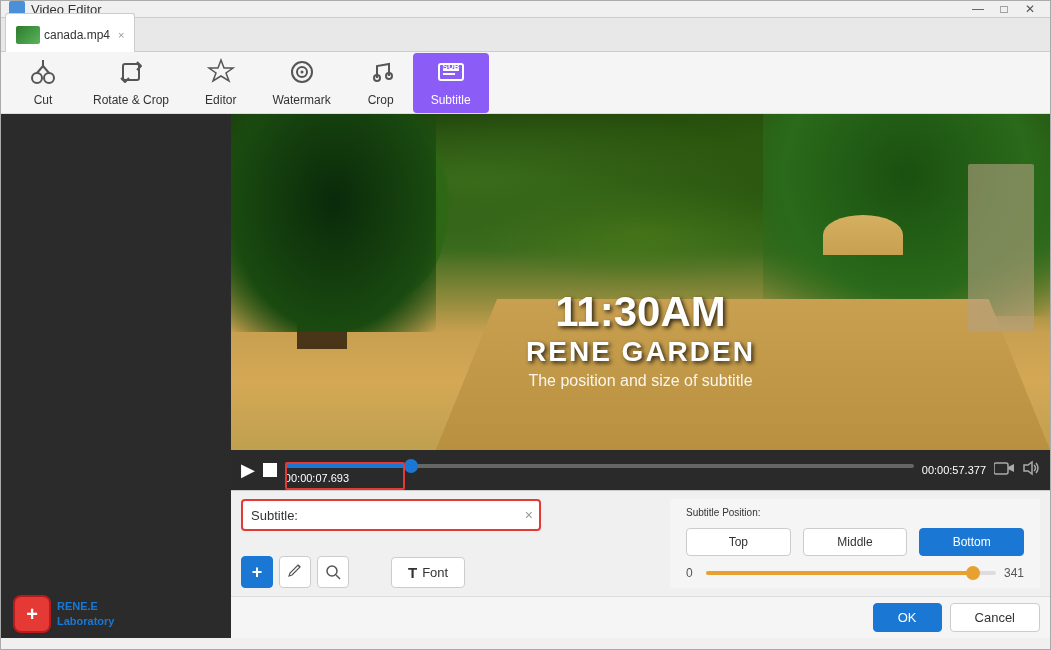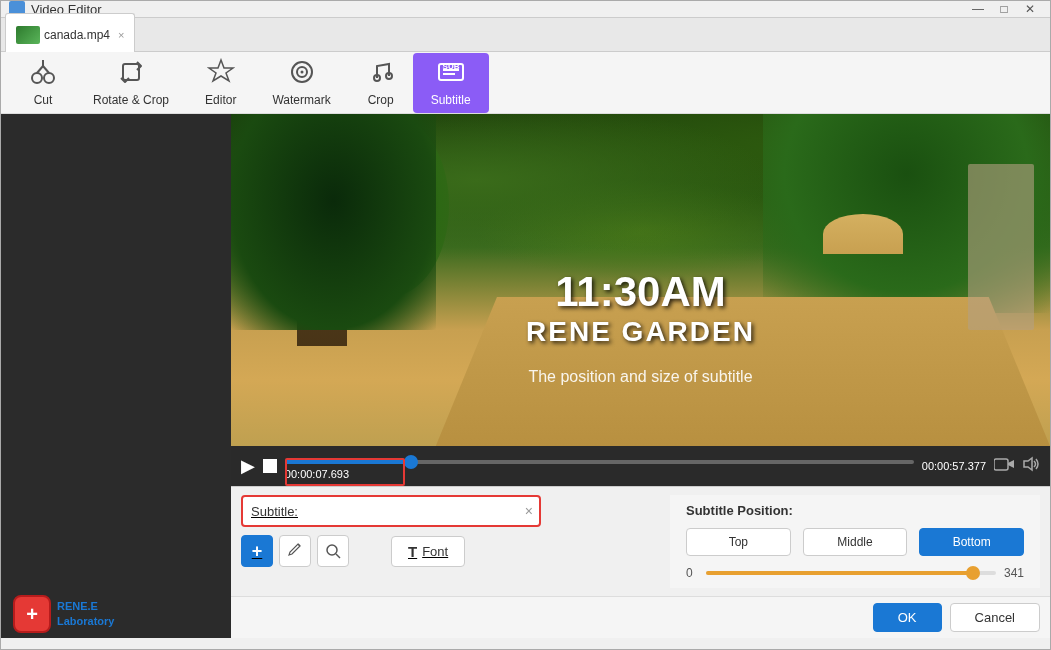--- a/index.html
+++ b/index.html
@@ -187,21 +187,21 @@
       font-size: 28px;
       font-weight: bold;
       color: white;
       text-shadow: 2px 2px 4px rgba(0,0,0,0.8);
       font-family: Arial, sans-serif;
       letter-spacing: 2px;
     }
     .subtitle-hint {
       font-size: 16px;
       color: rgba(255,255,255,0.9);
-      margin-top: 20px;
+      margin-top: 4px;
     }
 
     
     .controls-bar {
       background: #2a2a2a;
       padding: 6px 10px;
       display: flex;
       align-items: center;
       gap: 8px;
     }
@@ -270,23 +270,22 @@
       cursor: pointer;
     }
     .time-end {
       color: white;
       font-size: 11px;
     }
 
     .subtitle-controls {
       display: flex;
       flex-direction: column;
-      gap: 8px;
+      gap: 25px;
       flex: 1;
-      text-decoration: underline;
     }
 
     .subtitle-input-row {
       display: flex;
       align-items: center;
       gap: 6px;
     }
 
     .subtitle-input-box {
       position: relative;
@@ -358,22 +357,22 @@
       color: #333;
     }
 
     
     .subtitle-position-panel {
       background: #f5f5f5;
       padding: 8px 16px;
       min-width: 370px;
     }
     .position-title {
-      font-size: 13px;
-      font-weight: bold;
+      font-size: 10px;
+      font-weight: normal;
       color: #333;
       margin-bottom: 10px;
     }
     .position-btns {
       display: flex;
       gap: 12px;
       margin-bottom: 10px;
     }
     .pos-btn {
       flex: 1;

